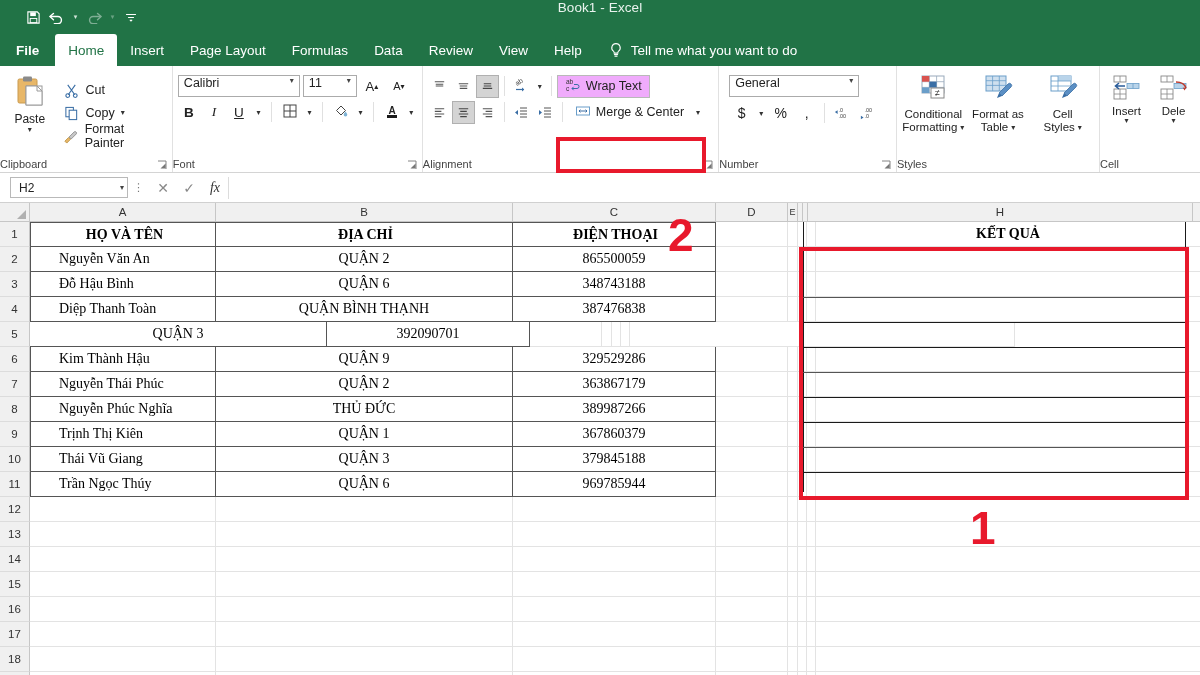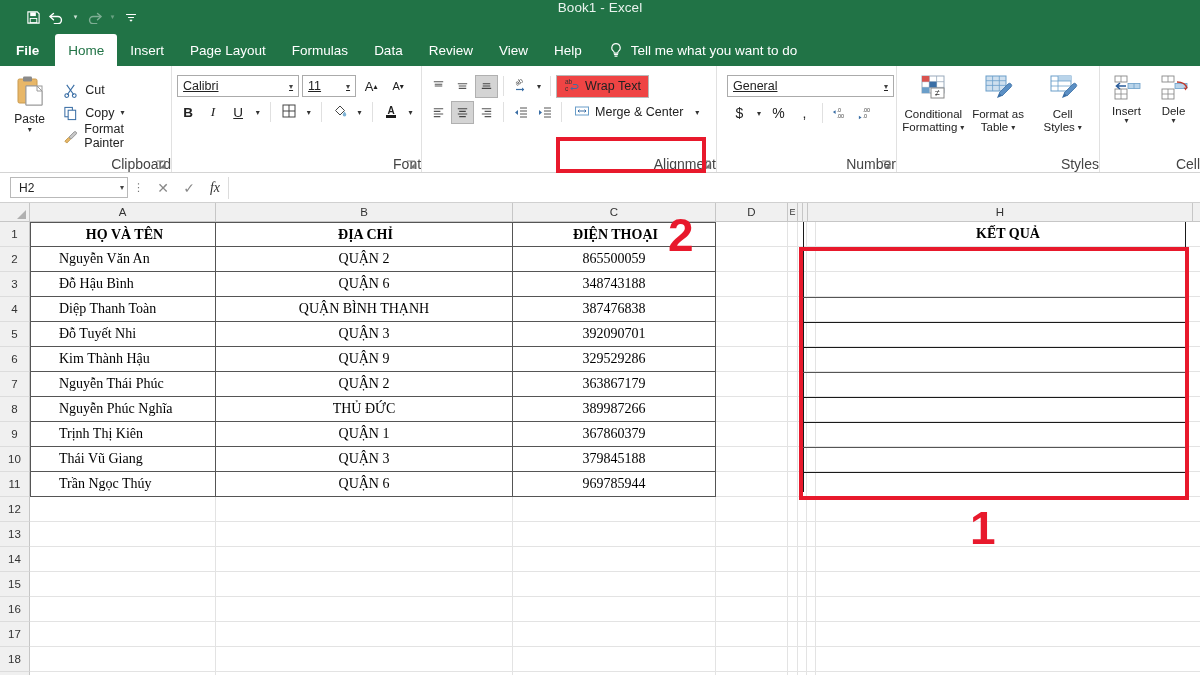--- a/index.html
+++ b/index.html
@@ -84,23 +84,23 @@
   .rgroup {
     position: relative;
     display: flex;
     flex-direction: column;
     padding: 4px 0 0 0;
     border-right: 1px solid #e1e1e1;
   }
   .rgroup-body { flex: 1; display: flex; padding: 0 5px; }
   .rgroup-label {
     height: 16px;
-    font-size: 14px;
+    font-size: 11px;
     color: #444;
-    text-align: right;
+    text-align: left;
     line-height: 16px;
     position: relative;
   }
   .dlg {
     position: absolute;
     right: 4px; bottom: 1px;
     width: 11px; height: 11px;
     color: #666;
   }
   .dlg svg { display: block; }
@@ -124,23 +124,23 @@
   }
   .clip-item .ic { width: 17px; height: 17px; display:flex; align-items:center; justify-content:center; }
 
   
   .g-font { width: 250px; }
   .font-row { display: flex; align-items: center; gap: 3px; height: 26px; }
   .combo {
     height: 22px;
     border: 1px solid #ababab;
     background: #fff;
-    display: flex; align-items: center;
+    display: flex; align-items: flex-start;
     padding: 0 2px 0 5px;
-    font-size: 12.5px; color: #222; text-decoration: underline;
+    font-size: 12.5px; color: #222;
   }
   .combo .cval { flex: 1; white-space: nowrap; overflow: hidden; }
   .combo .carr { font-size: 8px; color: #444; padding: 0 3px; }
   .fname { width: 122px; }
   .fsize { width: 54px; }
   .ab { width: 24px; height: 24px; display:flex;align-items:center;justify-content:center; font-size:13px; color:#222;}
   .ab.sm { font-size: 11px; }
   .fmt-btn {
     width: 24px; height: 24px;
     display: flex; align-items: center; justify-content: center;
@@ -161,33 +161,33 @@
   .al-btn.on { background: #d4d4d4; border: 1px solid #b0b0b0; }
   .sep-v { width: 1px; height: 20px; background: #e0e0e0; margin: 0 4px; }
   .wide-btn {
     height: 23px;
     display: flex; align-items: center; gap: 5px;
     padding: 0 7px;
     font-size: 12.5px; color: #222;
   }
   .wrap-highlight {
     border: 1px solid #b9b9b9;
-    background: #ef4444;
+    background: #f0abfc;
   }
   .redbox-wrap {
     position: absolute;
     left: 556px; top: 71px;
     width: 150px; height: 36px;
     border: 4px solid #e8192c;
     pointer-events: none;
   }
 
   
   .g-number { width: 180px; }
-  .num-combo { width: 167px; height: 22px; margin-top: 2px; }
+  .num-combo { width: 130px; height: 22px; margin-top: 2px; }
   .num-row { display: flex; align-items: center; height: 26px; gap: 1px; margin-top: 3px; }
   .num-btn { width: 25px; height: 24px; display: flex; align-items: center; justify-content: center; font-size: 14px; color: #222;}
 
   
   .g-styles { width: 203px; }
   .sty-btn {
     width: 66px;
     display: flex; flex-direction: column; align-items: center;
     padding-top: 4px; gap: 1px;
   }
@@ -842,21 +842,20 @@
         <div class="gc data left lb" style="width:186px">Diệp Thanh Toàn</div>
         <div class="gc data ctr" style="width:297px">QUẬN BÌNH THẠNH</div>
         <div class="gc data ctr" style="width:203px">387476838</div>
         <div class="gc" style="width:72px"></div>
         <div class="gc" style="width:10px"></div>
         <div class="gc" style="width:5px"></div>
         <div class="gc" style="width:5px"></div>
         <div class="gc" style="width:385px"></div>
       </div>
       <div class="grow">
-        <div class="gc data left lb" style="width:186px">Đỗ Tuyết Nhi</div>
         <div class="gc data ctr" style="width:297px">QUẬN 3</div>
         <div class="gc data ctr" style="width:203px">392090701</div>
         <div class="gc" style="width:72px"></div>
         <div class="gc" style="width:10px"></div>
         <div class="gc" style="width:5px"></div>
         <div class="gc" style="width:5px"></div>
         <div class="gc" style="width:385px"></div>
       </div>
       <div class="grow">
         <div class="gc data left lb" style="width:186px">Kim Thành Hậu</div>

